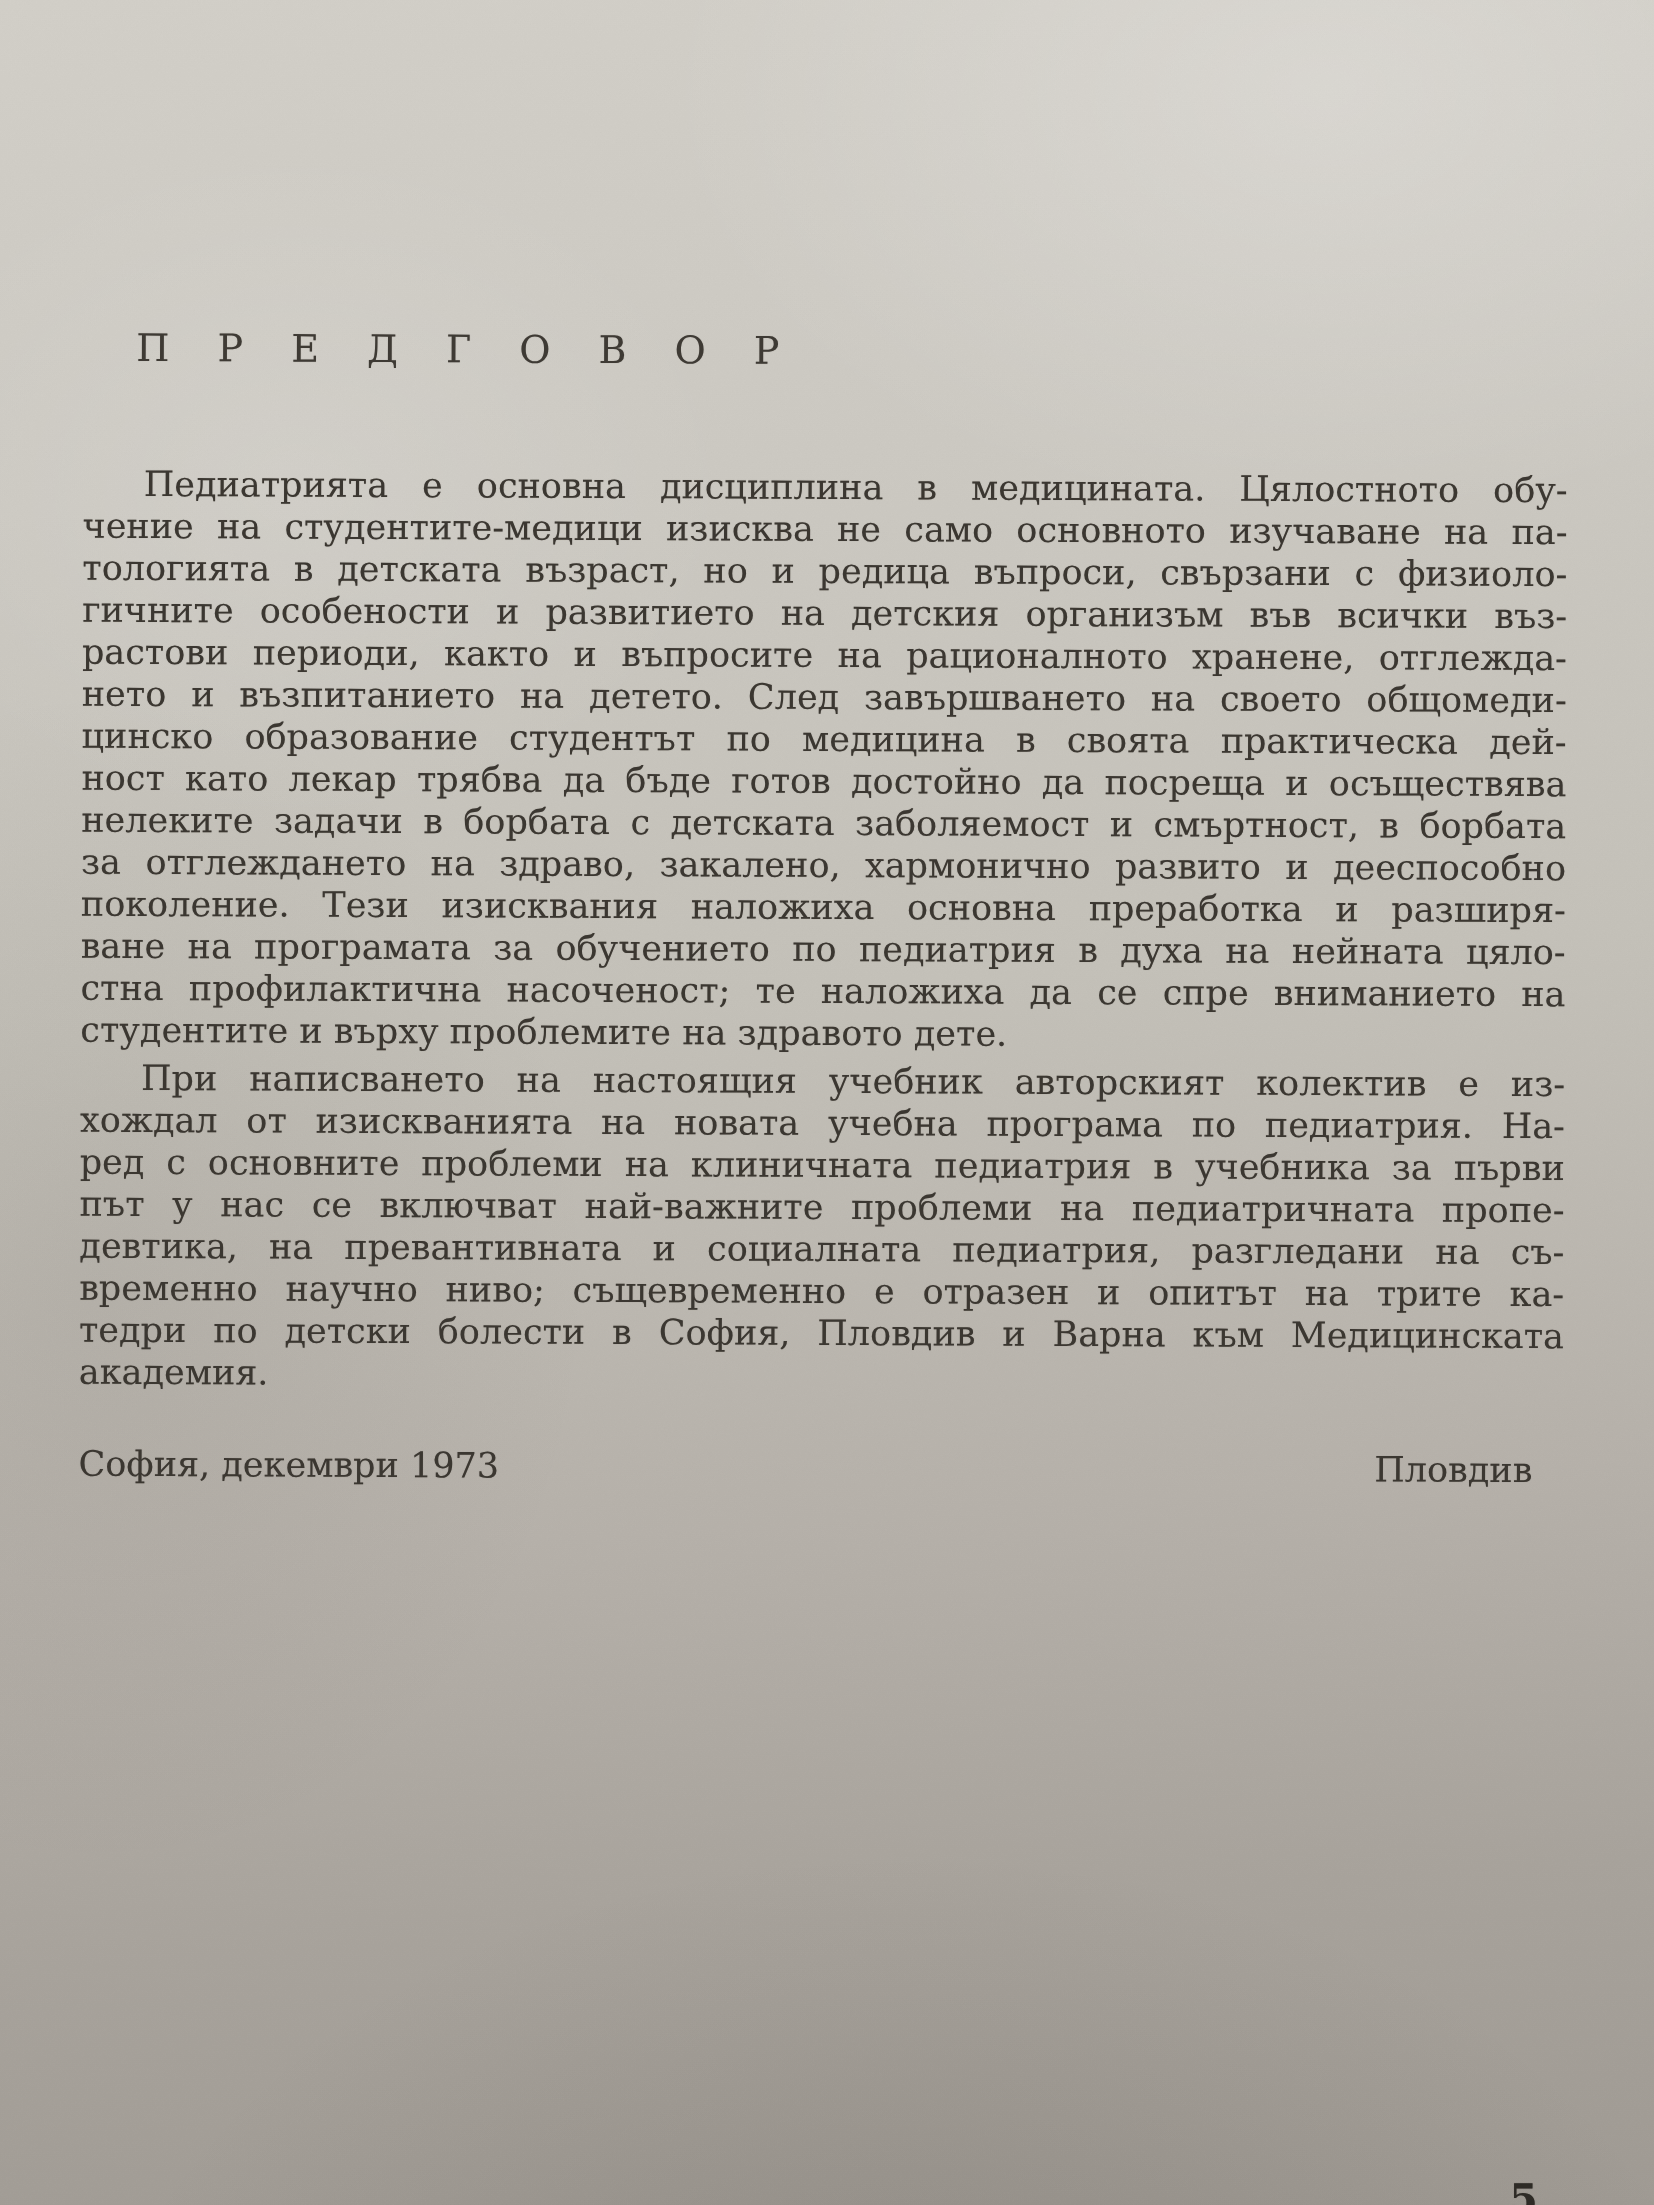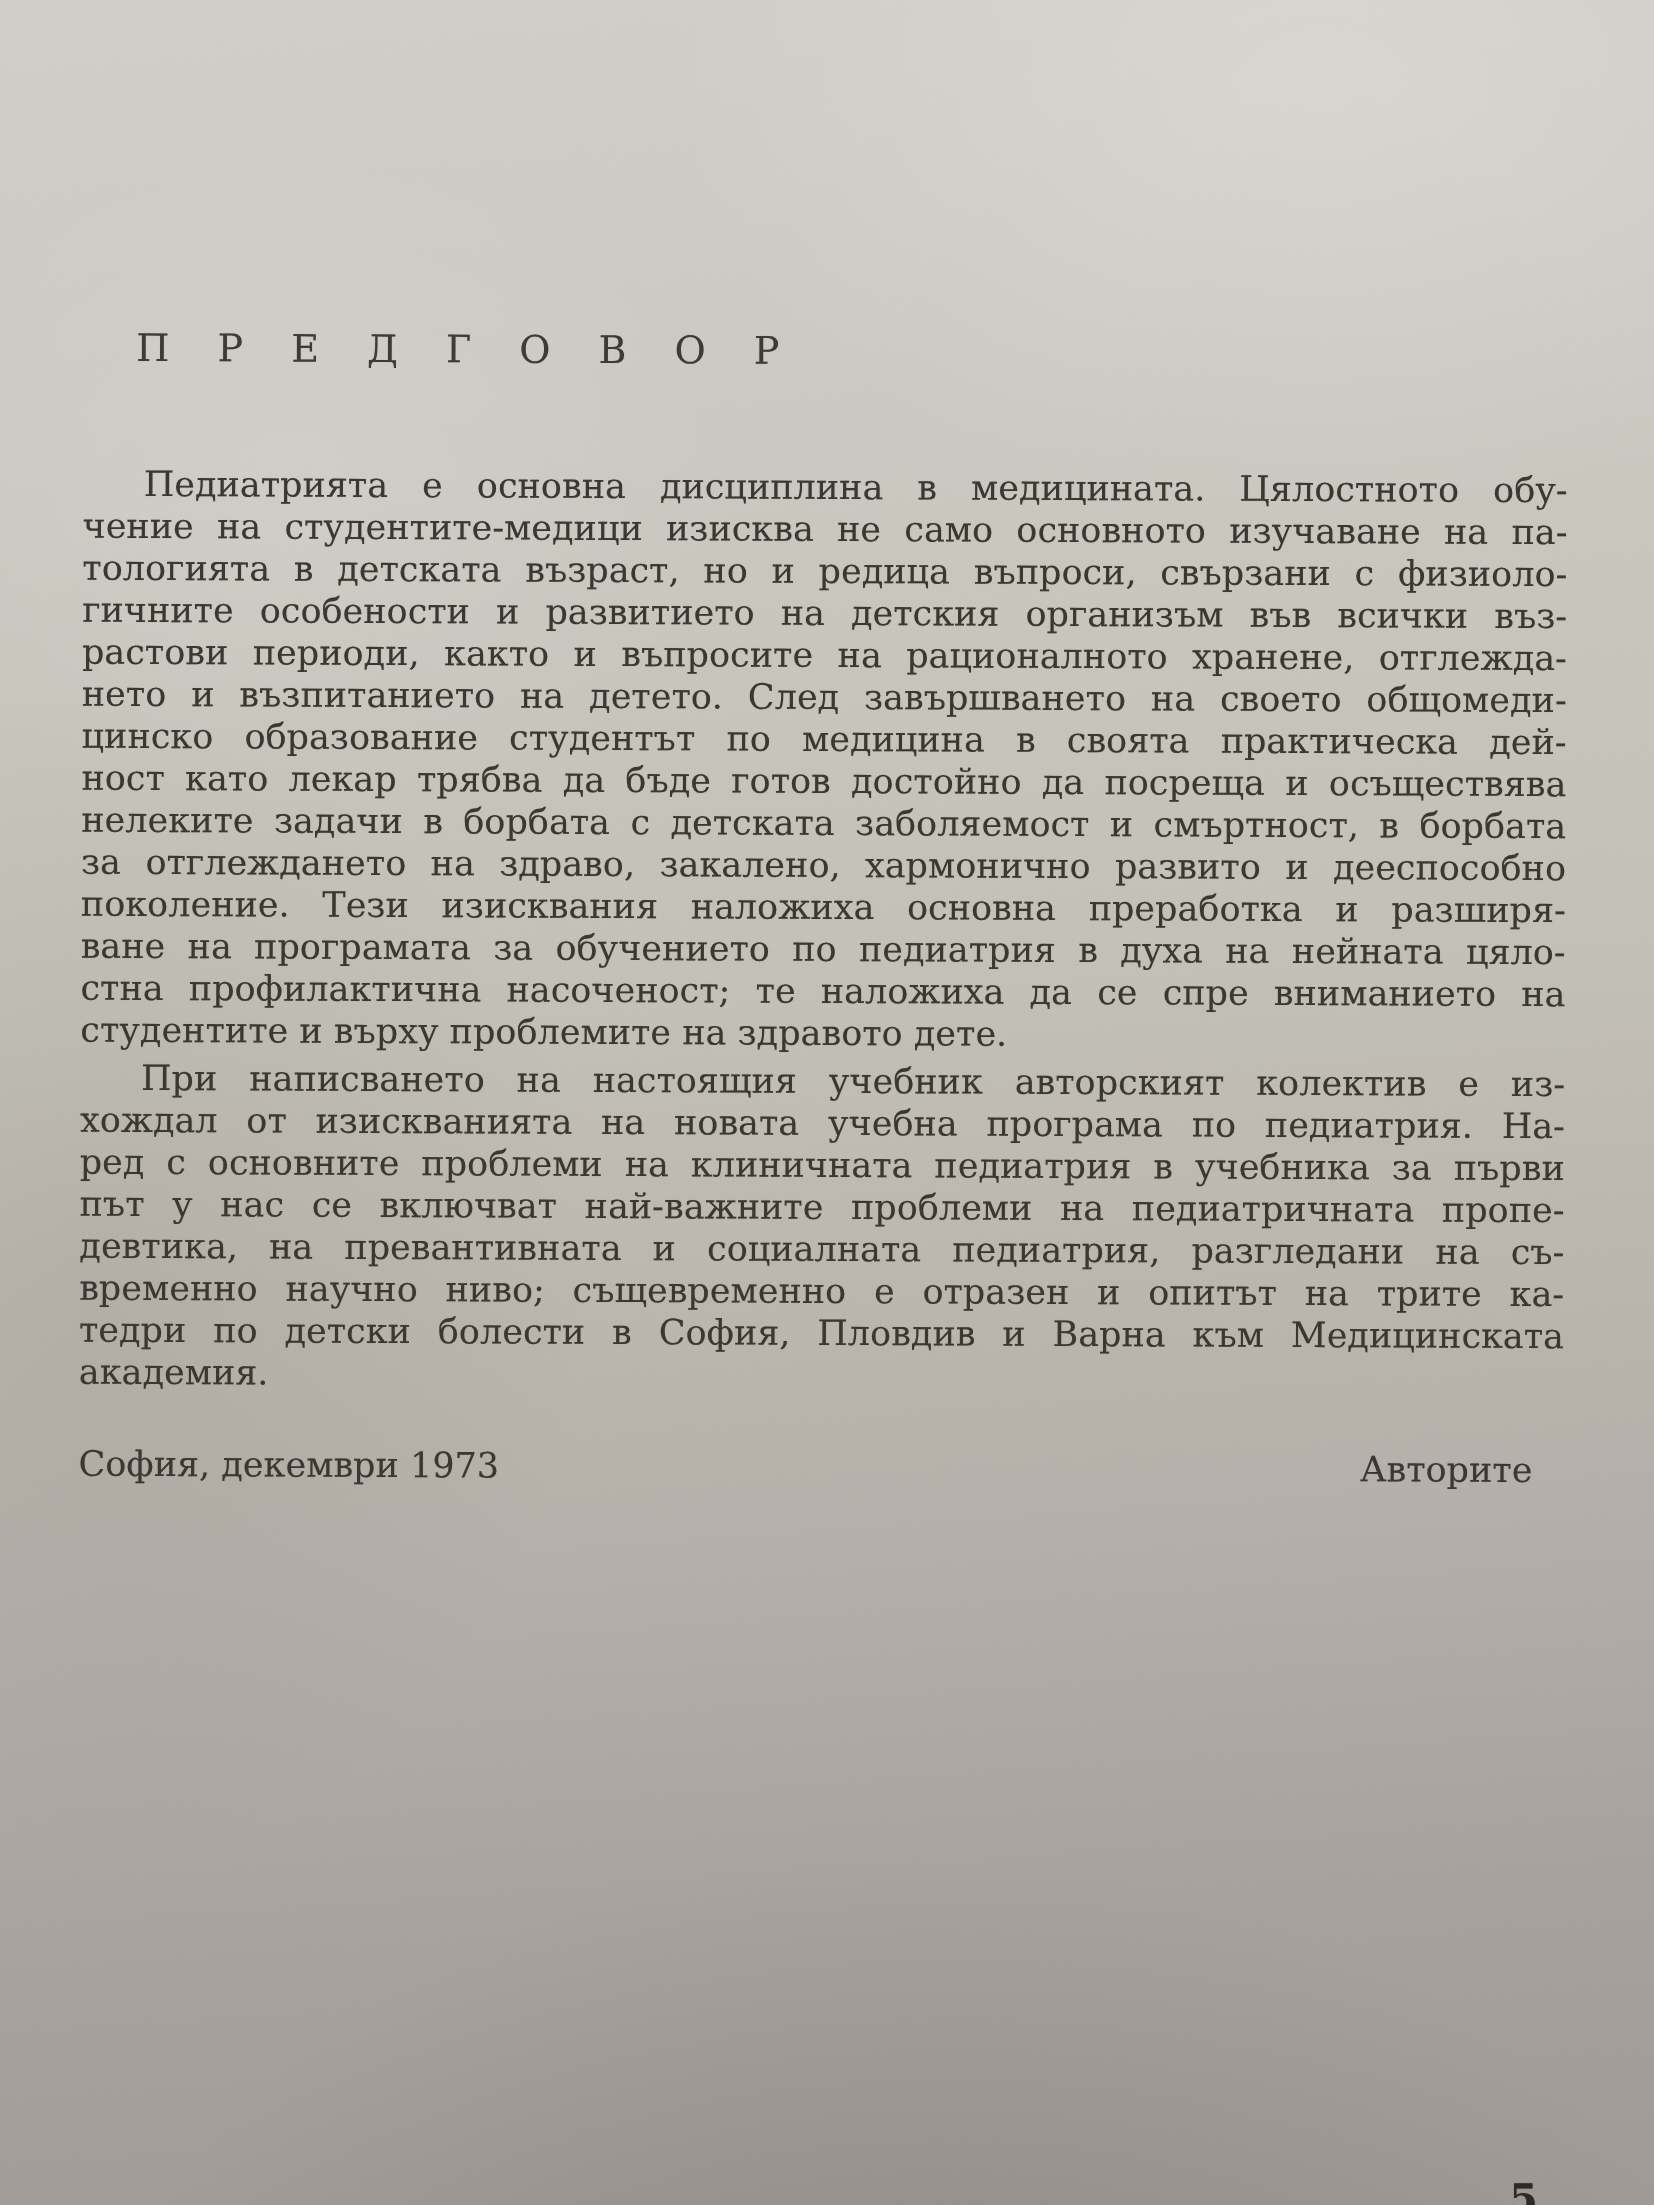--- a/index.html
+++ b/index.html
@@ -135,20 +135,20 @@
           <div class="line">път у нас се включват най-важните проблеми на педиатричната пропе-</div>
           <div class="line">девтика, на превантивната и социалната педиатрия, разгледани на съ-</div>
           <div class="line">временно научно ниво; същевременно е отразен и опитът на трите ка-</div>
           <div class="line">тедри по детски болести в София, Пловдив и Варна към Медицинската</div>
           <div class="line last">академия.</div>
         </div>
     </div>
 
     <div class="footer-row">
       <span>София, декември 1973</span>
-      <span>Авторите</span>
+      <span>Пловдив</span>
     </div>
 
   </div>
 
   <div class="page-number">5</div>
 </div>
 
 
 </body></html>

